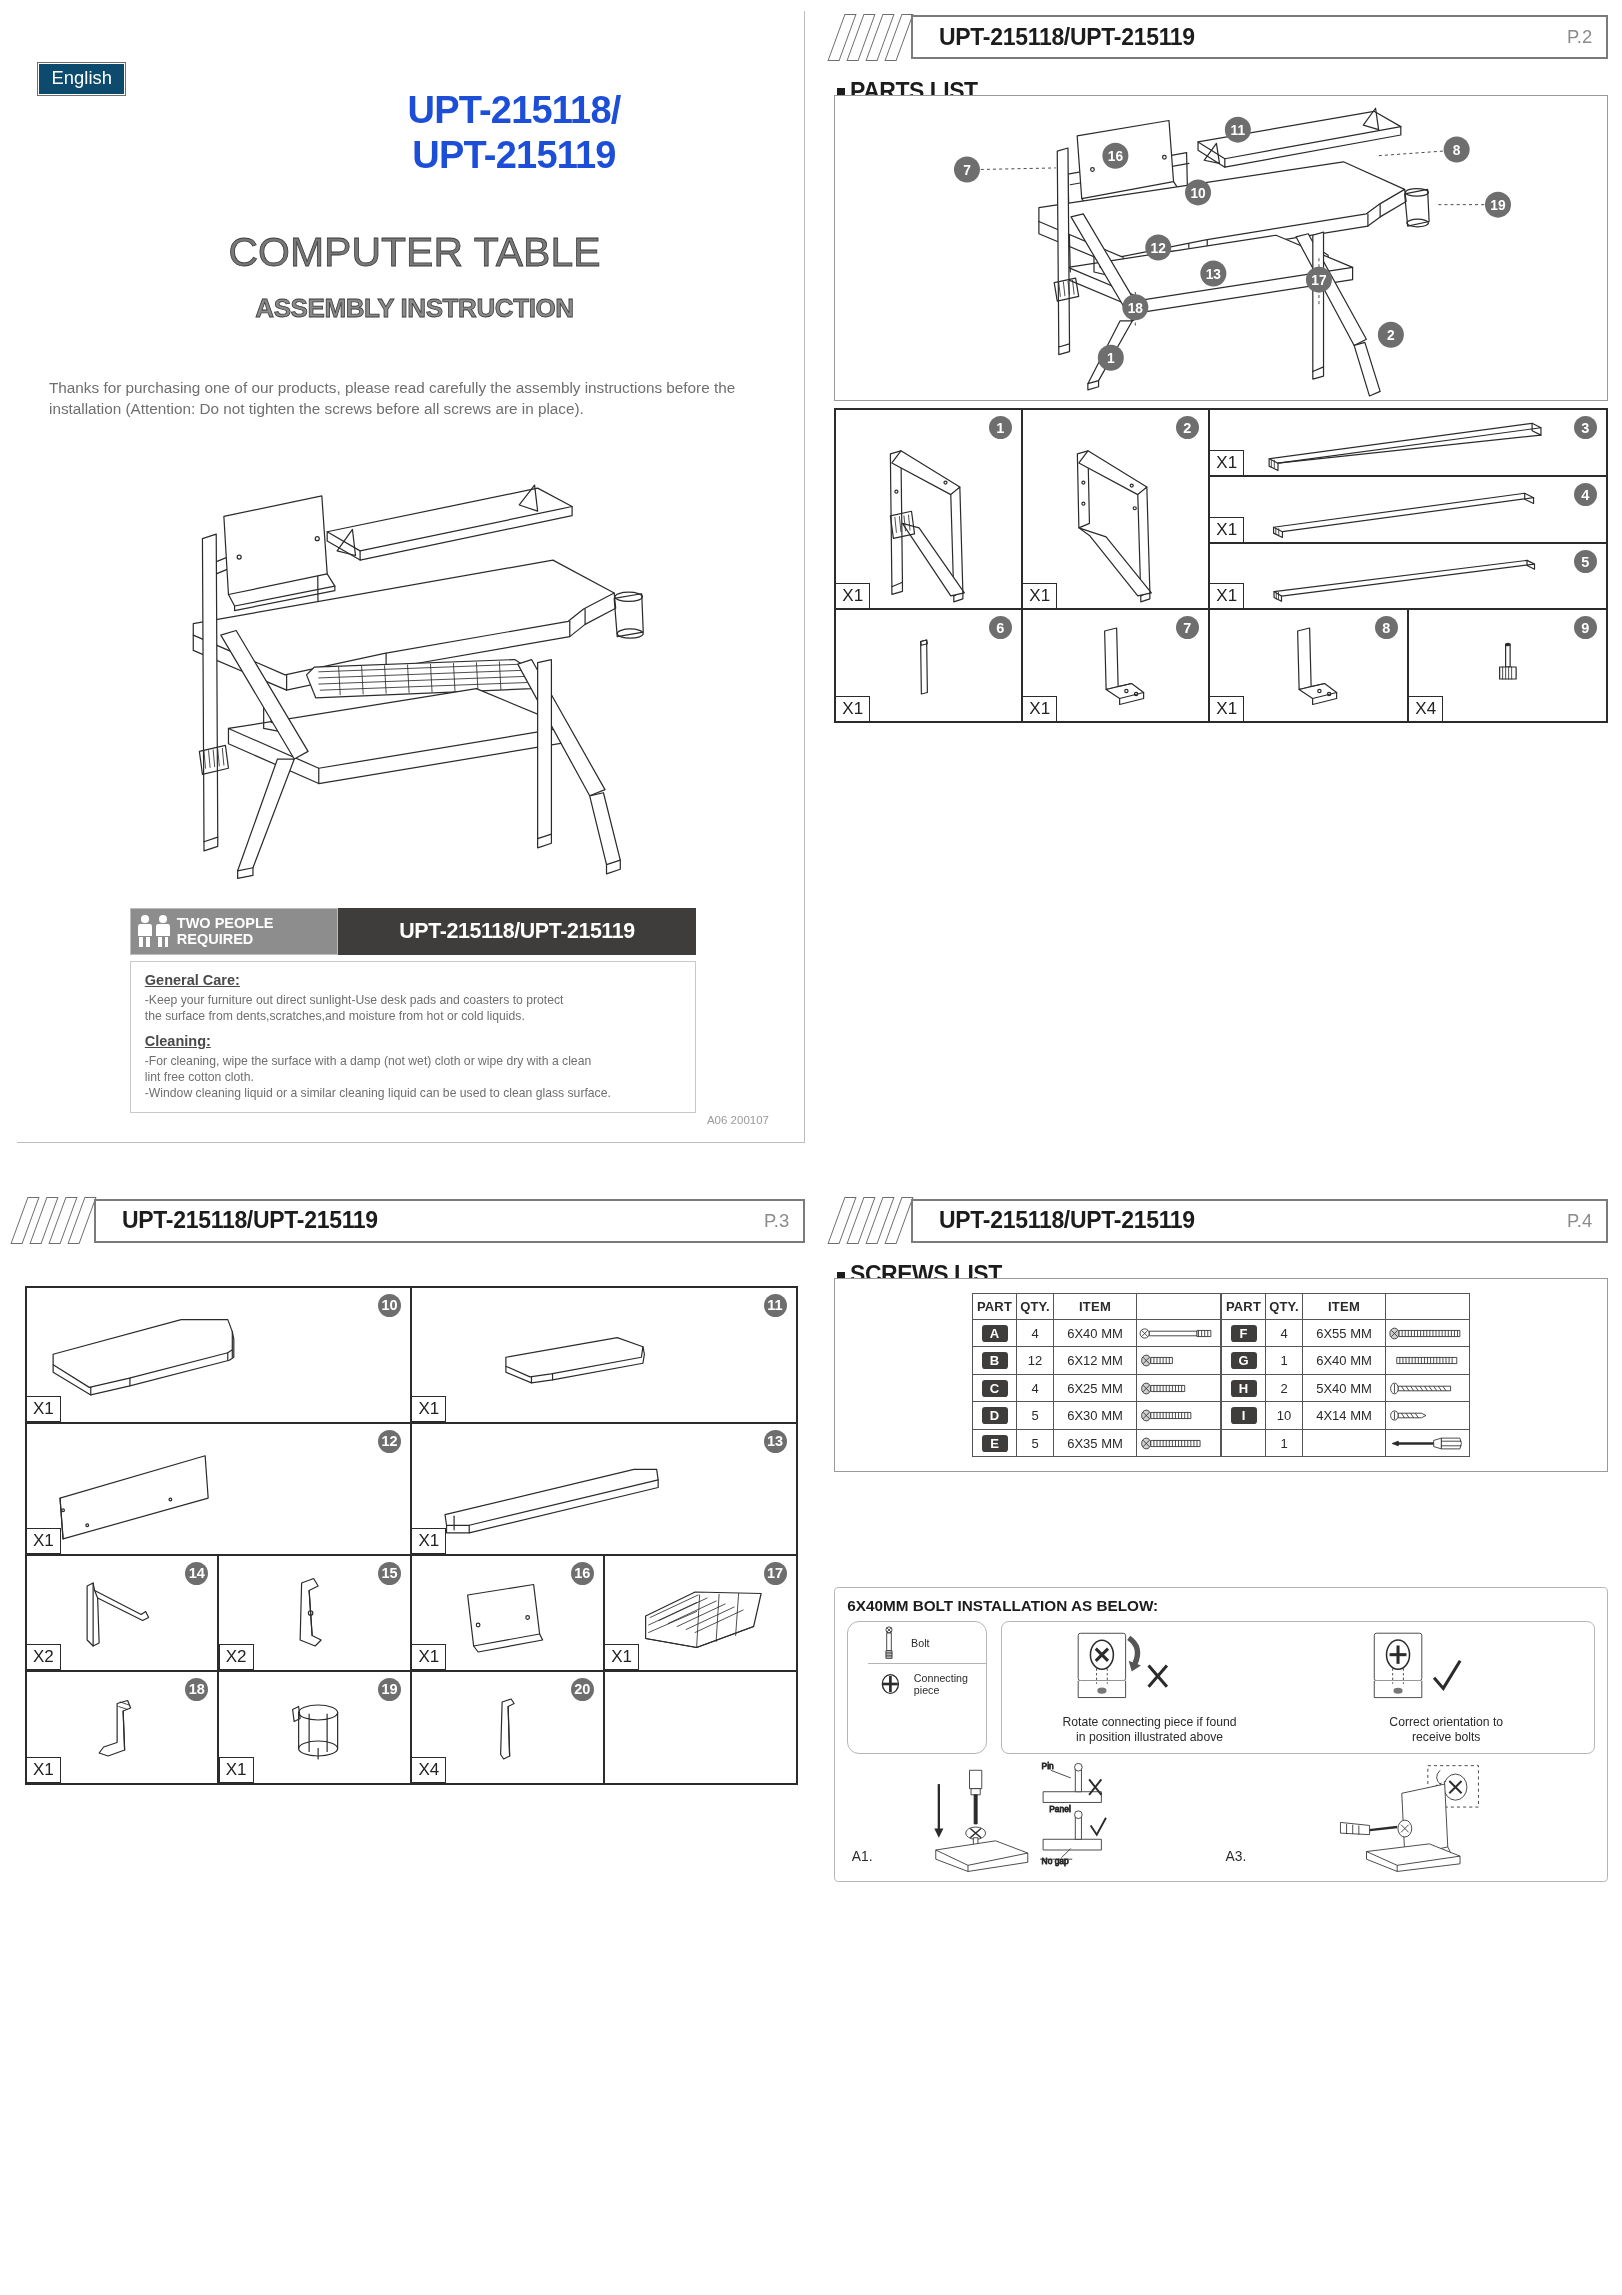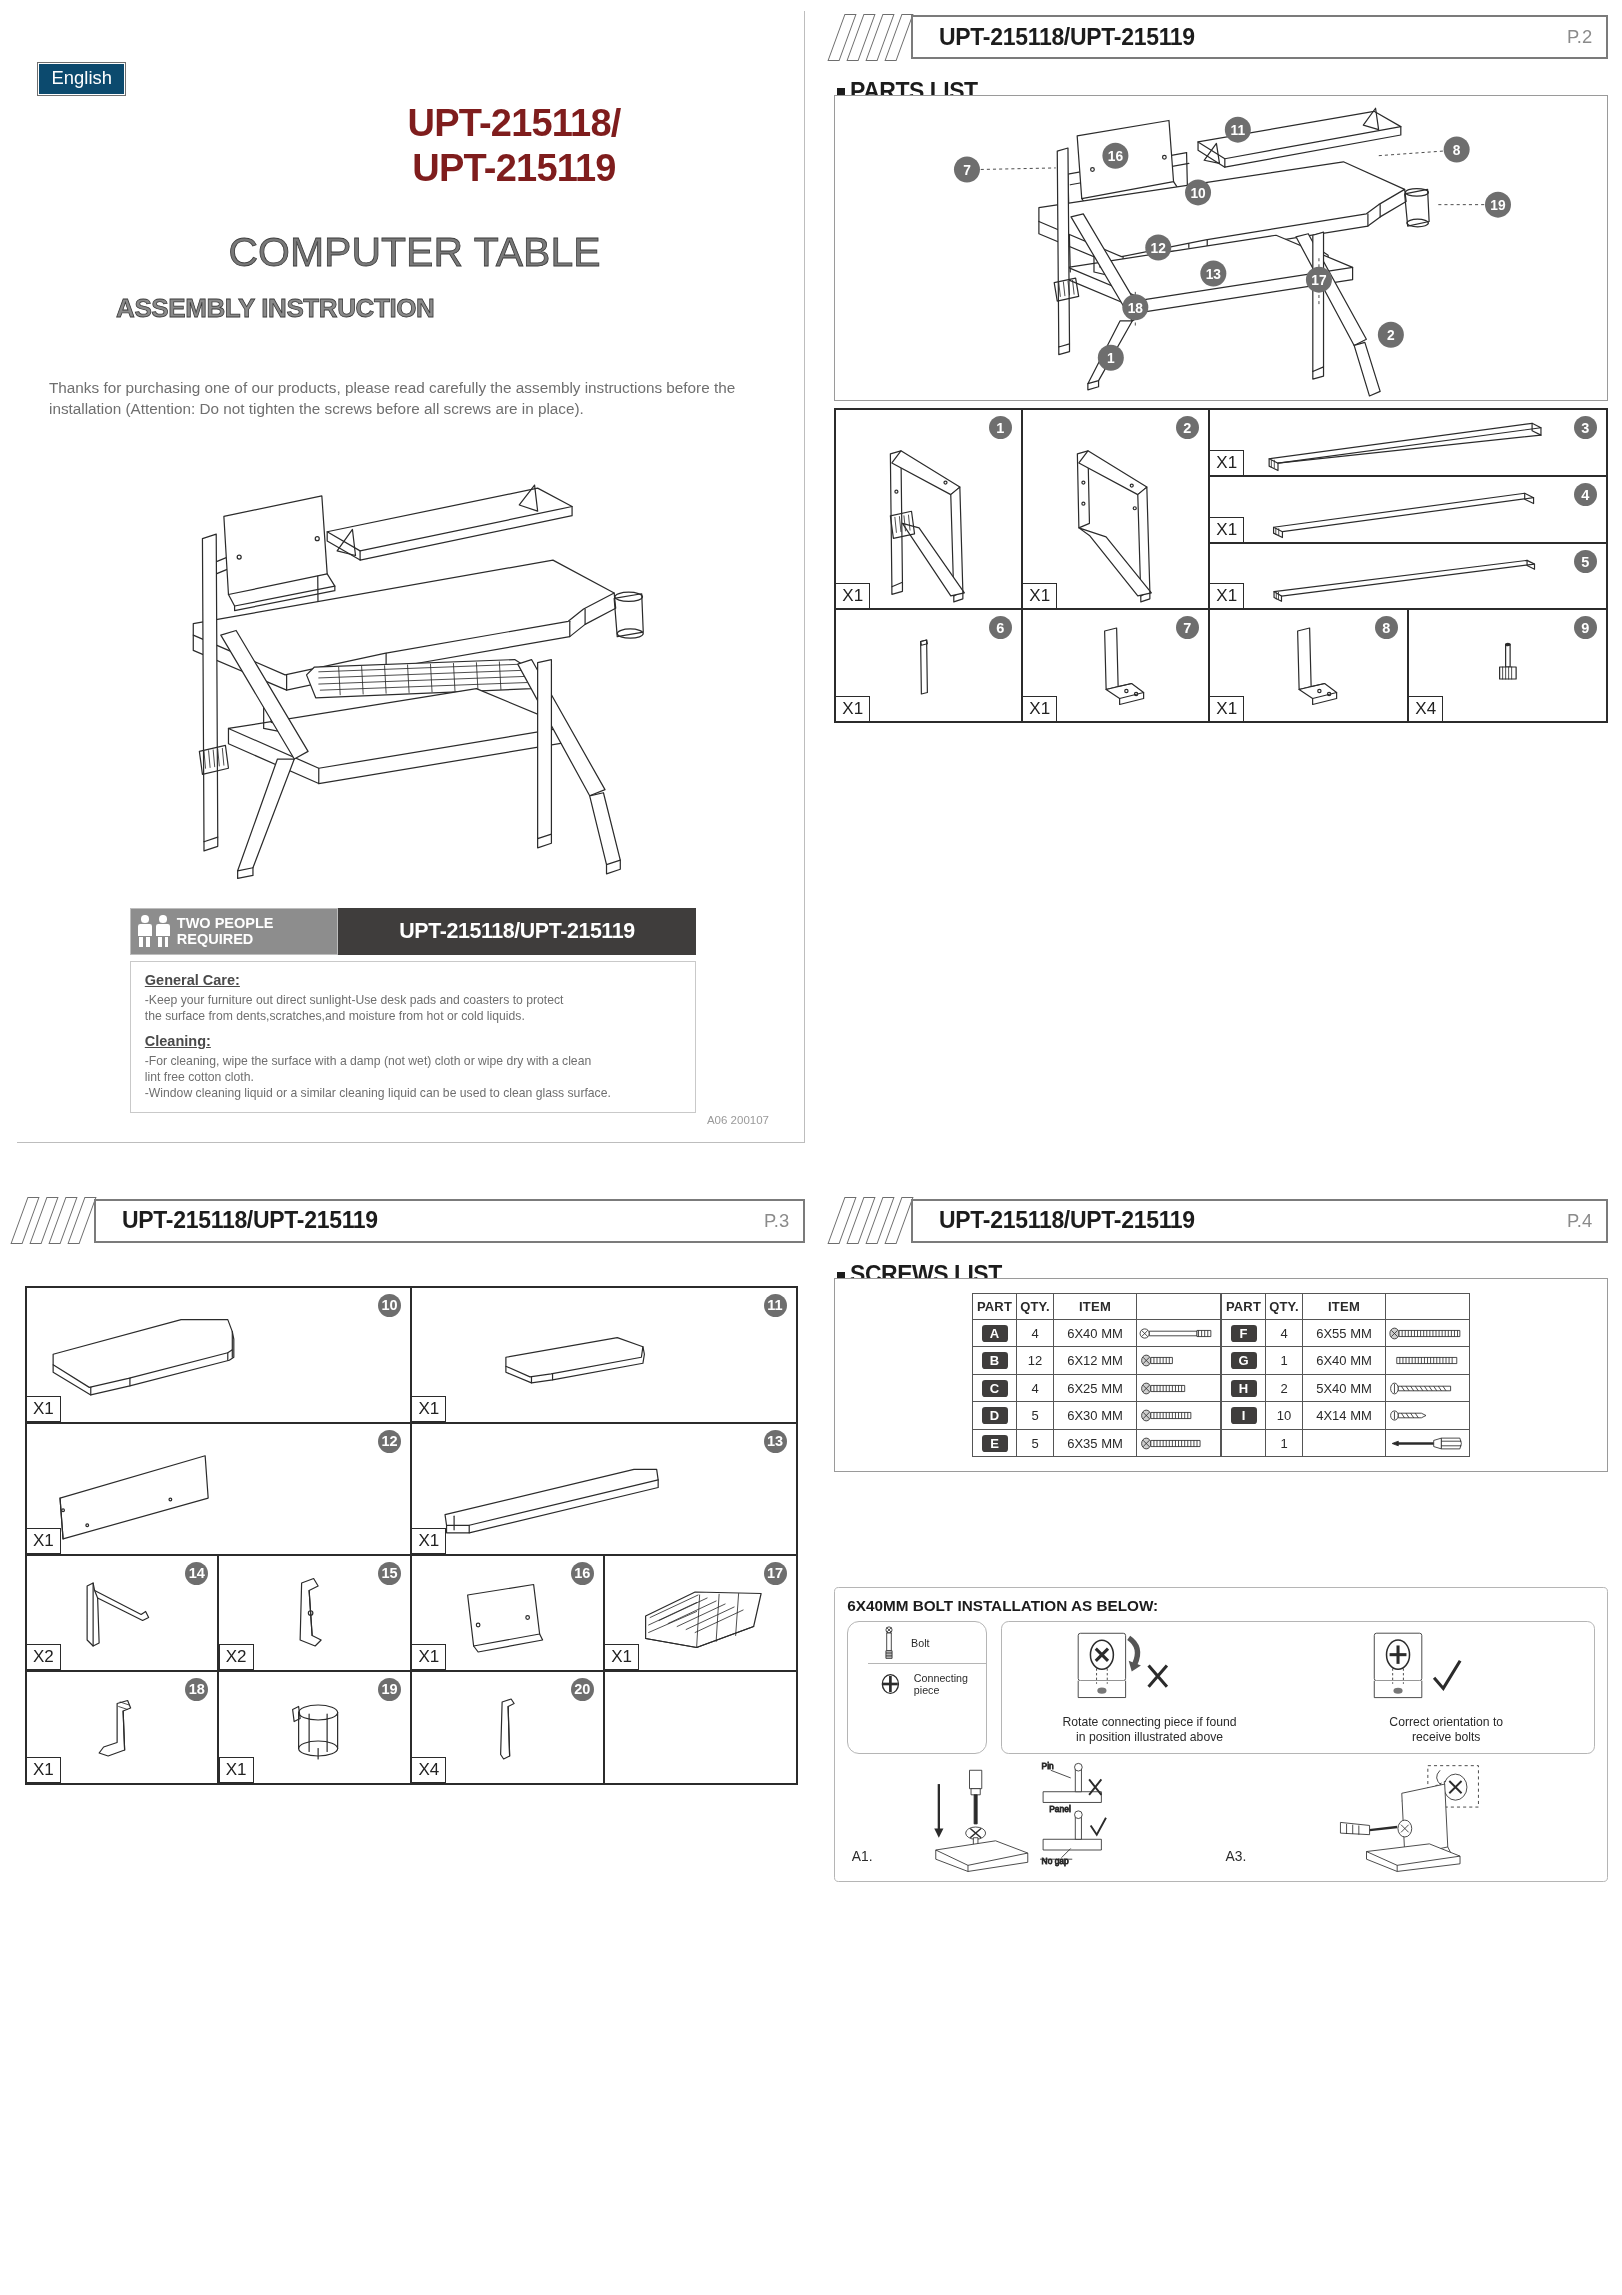--- a/index.html
+++ b/index.html
@@ -48,31 +48,31 @@
 
   
   #page1 { left:17px; top:10.7px; width:788px; height:1132px; border:1.5px solid #bdbdbd; border-top:none; border-left:none;}
   .lang-badge {
     position:absolute; left:21.4px; top:52px;
     background:#0c4a6e; color:#fff; font-size:18.4px;
     padding:3.8px 12.2px 4.6px 12.2px; border:1.5px solid #fff;
     outline:1.5px solid #6f6f6f;
   }
   .model-title {
-    position:absolute; left:298px; top:90px; width:398px;
-    text-align:center; font-size:38px; font-weight:bold; color:#7f1d1d;
+    position:absolute; left:298px; top:77px; width:398px;
+    text-align:center; font-size:38px; font-weight:bold; color:#1d4ed8;
     line-height:1.18; letter-spacing:-0.8px;
   }
   .prod-title {
     position:absolute; left:99px; top:218px; width:597px; text-align:center;
     font-size:41px; color:#787878; letter-spacing:0px;
     -webkit-text-stroke:0.8px #3b3b3b;
   }
   .prod-sub {
-    position:absolute; left:99px; top:282px; width:597px; 
+    position:absolute; left:99px; top:282px; width:597px; text-align:center;
     font-size:26px; font-weight:bold; color:#8a8a8a;
     -webkit-text-stroke:0.8px #3b3b3b; letter-spacing:-0.4px;
   }
   .intro {
     position:absolute; left:32px; top:366px; width:712px;
     font-size:15.3px; line-height:1.42; color:#6f6f6f;
   }
   .hero { position:absolute; left:138px; top:448px; width:551px; height:444px; }
 
   .two-people-row { position:absolute; left:113px; top:897px; width:566px; height:47px; display:flex; }

